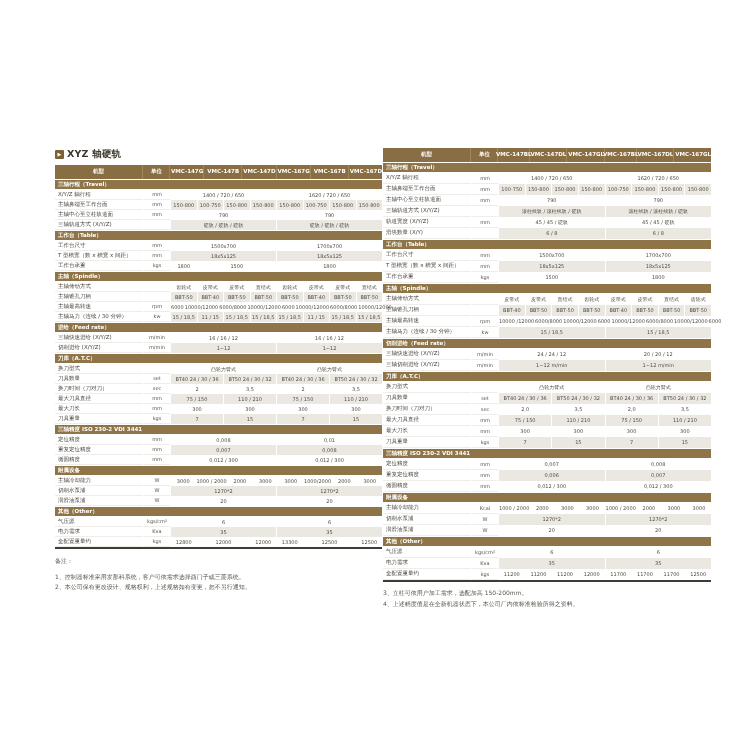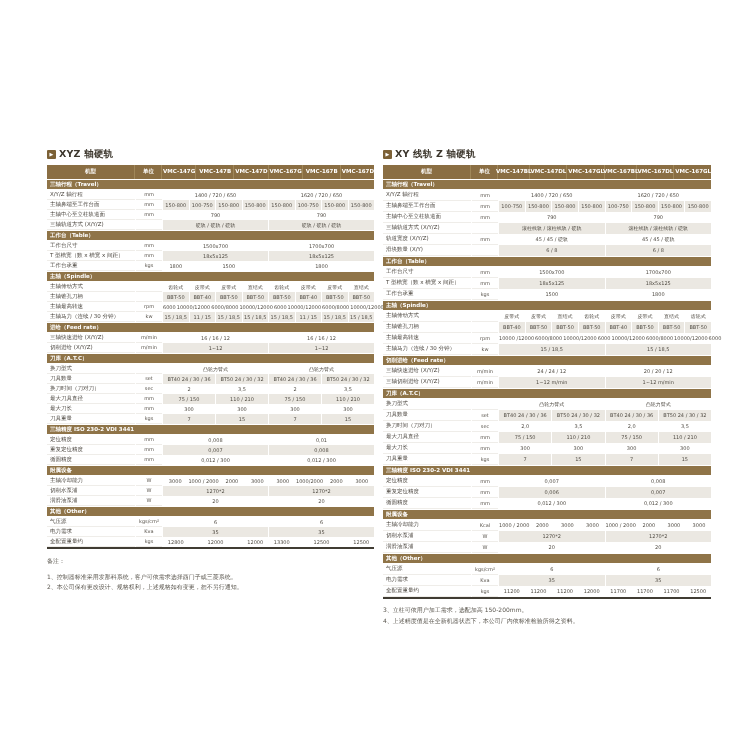--- a/index.html
+++ b/index.html
@@ -2,21 +2,21 @@
 <html><head>
 <meta charset="utf-8">
 <style>
   html,body{margin:0;padding:0;}
   body{
     width:750px;height:750px;position:relative;background:#ffffff;
     font-family:"DejaVu Sans","Liberation Sans",sans-serif;
     color:#55504a;-webkit-font-smoothing:antialiased;
   }
   .block{position:absolute;}
-  .block-left{left:47px;top:148px;width:327px;}
+  .block-left{left:55px;top:148px;width:327px;}
   .block-right{left:383px;top:148px;width:328px;}
 
   .block-title{
     display:flex;align-items:center;gap:3px;
     font-size:9.5px;font-weight:bold;color:#3c362c;margin-bottom:4px;
     letter-spacing:0.2px;
   }
   .bullet{
     width:9px;height:9px;background:#7c6136;color:#fff;border-radius:1px;
     font-size:5px;line-height:9px;text-align:center;display:inline-block;flex:0 0 auto;
@@ -308,24 +308,20 @@
       </div>
     </div>
   <div class="notes-title">备注：</div>
   <div class="notes" id="notes-left">
       <div class="note-line">1、控制器标准采用发那科系统，客户可依需求选择西门子或三菱系统。</div>
       <div class="note-line">2、本公司保有更改设计、规格权利，上述规格如有变更，恕不另行通知。</div>
     </div>
 </div>
 
 <div class="block block-right">
-  <div class="block-title">
-    <span class="bullet">▶</span>
-    <span>XY 线轨 Z 轴硬轨</span>
-  </div>
   <div class="spec-table" id="table-right">
       <div class="trow hrow">
         <div class="tcell hcell labelc">机型</div>
         <div class="tcell hcell unitc">单位</div>
         <div class="tcell hcell modelc" style="grid-column: span 2;">VMC-147BL</div>
         <div class="tcell hcell modelc">VMC-147DL</div>
         <div class="tcell hcell modelc">VMC-147GL</div>
         <div class="tcell hcell modelc" style="grid-column: span 2;">VMC-167BL</div>
         <div class="tcell hcell modelc">VMC-167DL</div>
         <div class="tcell hcell modelc">VMC-167GL</div>

